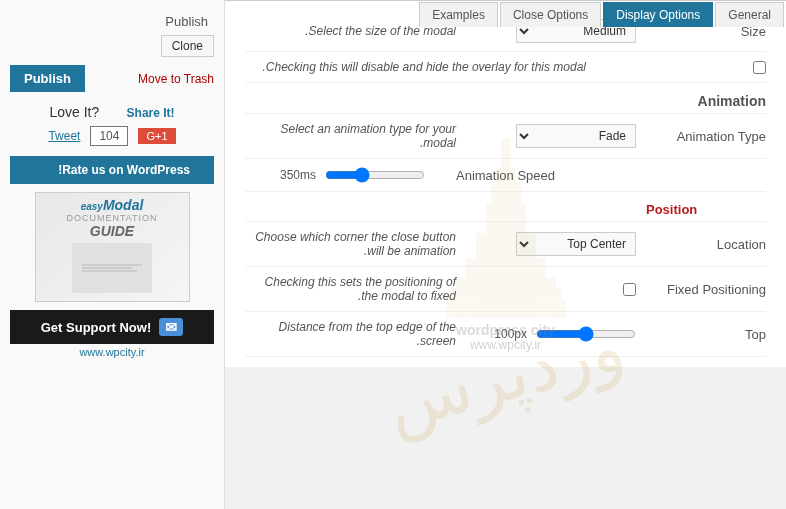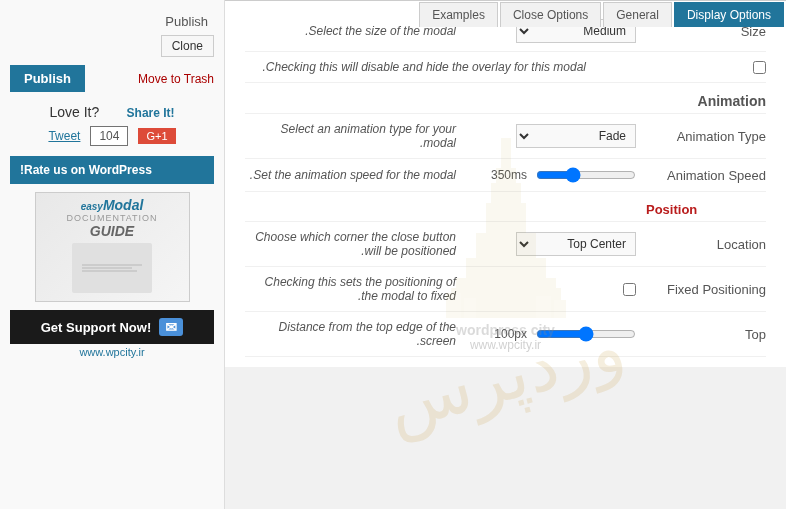--- a/index.html
+++ b/index.html
@@ -16,21 +16,21 @@
     .publish-row { display: flex; justify-content: space-between; align-items: center; margin-bottom: 12px; }
     .publish-btn { background: #21759b; color: #fff; border: none; padding: 6px 14px; font-size: 13px; font-weight: bold; cursor: pointer; }
     .move-to-trash { color: #a00; text-decoration: none; font-size: 12px; }
     .love-it { text-align: center; margin-bottom: 10px; }
     .love-it-text { font-size: 14px; color: #333; }
     .love-it-share { color: #21759b; font-weight: bold; margin-left: 24px; }
     .social-row { display: flex; align-items: center; justify-content: center; gap: 10px; margin: 6px 0; }
     .tweet-link { color: #21759b; text-decoration: underline; font-size: 12px; cursor: pointer; }
     .tweet-count { background: #fff; border: 1px solid #737373; padding: 2px 8px; font-size: 12px; color: #555; }
     .gplus-btn { background: #dd4b39; color: #fff; border: none; padding: 2px 8px; font-size: 11px; cursor: pointer; }
-    .rate-btn { display: block; background: #21759b; color: #fff; text-align: left; padding: 7px 10px; font-size: 12px; font-weight: bold; cursor: pointer; text-decoration: none; margin: 8px 0; }
+    .rate-btn { display: block; background: #21759b; color: #fff; text-align: right; padding: 7px 24px; font-size: 12px; font-weight: bold; cursor: pointer; text-decoration: none; margin: 8px 0; }
     .doc-image { width: 155px; height: 110px; background: linear-gradient(135deg, #e8e8e8 0%, #f5f5f5 100%); margin: 8px auto; display: flex; align-items: center; justify-content: center; position: relative; overflow: hidden; border: 1px solid #ccc; }
     .get-support { background: #1a1a1a; color: #fff; text-align: center; padding: 8px; font-size: 13px; font-weight: bold; display: flex; align-items: center; justify-content: center; gap: 8px; margin-top: 8px; cursor: pointer; }
     .support-icon { width: 24px; height: 18px; background: #4a90d9; border-radius: 3px; display: inline-flex; align-items: center; justify-content: center; color: #fff; font-size: 14px; }
 
     
     .main { flex: 1; background: #fff; overflow-y: auto; }
 
     
     .tabs { display: flex; justify-content: flex-end; border-bottom: 1px solid #ccc; background: #f9f9f9; }
 
@@ -149,38 +149,35 @@
               <option>Fade</option>
               <option>None</option>
               <option>Slide</option>
               <option>Zoom</option>
             </select>
           </div>
           <div class="row-label">Animation Type</div>
         </div>
 
         <div class="setting-row-full">
-          <div class="row-content">
-            <span>Set the animation speed for the modal.</span>
-          </div>
           <div class="row-widget">
             <span class="input-value">350ms</span>
             <input type="range" class="setting-range" min="0" max="100" value="35" style="">
           </div>
           <div class="row-label">Animation Speed</div>
         </div>
 
         <div style="display:flex; padding:10px 0 4px; border-bottom:1px solid #f0f0f0;">
           <div style="flex:1;"></div>
           <div style="width:130px; text-align:left; font-size:13px; color:#b91c1c; font-weight:bold; padding-left:10px;">Position</div>
         </div>
 
         <div class="setting-row-full">
           <div class="row-content">
-            <span>Choose which corner the close button will be positioned.</span>
+            <span>Choose which corner the close button will be animation.</span>
           </div>
           <div class="row-widget">
             <select class="setting-select">
               <option>Top Center</option>
               <option>Top Left</option>
               <option>Top Right</option>
               <option>Bottom Left</option>
             </select>
           </div>
           <div class="row-label">Location</div>
@@ -206,22 +203,22 @@
           </div>
           <div class="row-label">Top</div>
         </div>
 
       </div>
     </div>
 
     <div style="position:absolute; top:0; right:0; display:flex; z-index:20;">
       <button style="padding:5px 12px; font-size:12px; background:#f1f1f1; border:1px solid #ccc; border-bottom:none; cursor:pointer; color:#555; margin-right:2px; margin-top:2px;">Examples</button>
       <button style="padding:5px 12px; font-size:12px; background:#f1f1f1; border:1px solid #ccc; border-bottom:none; cursor:pointer; color:#555; margin-right:2px; margin-top:2px;">Close Options</button>
+      <button style="padding:5px 12px; font-size:12px; background:#21759b; border:1px solid #21759b; border-bottom:none; cursor:pointer; color:#fff; margin-right:2px; margin-top:2px;">Display Options</button>
       <button style="padding:5px 12px; font-size:12px; background:#f1f1f1; border:1px solid #ccc; border-bottom:none; cursor:pointer; color:#555; margin-right:2px; margin-top:2px;">General</button>
-      <button style="padding:5px 12px; font-size:12px; background:#21759b; border:1px solid #21759b; border-bottom:none; cursor:pointer; color:#fff; margin-right:2px; margin-top:2px;">Display Options</button>
     </div>
 
     <div class="wm-overlay">
       <div style="display:flex; flex-direction:column; align-items:center;">
 
         <svg width="120" height="180" viewBox="0 0 120 180" class="tower-svg">
           <rect x="55" y="0" width="10" height="30" fill="#b8a040"></rect>
           <rect x="50" y="30" width="20" height="15" fill="#b8a040"></rect>
           <rect x="45" y="45" width="30" height="20" fill="#b8a040"></rect>
           <rect x="40" y="65" width="40" height="30" fill="#b8a040"></rect>

